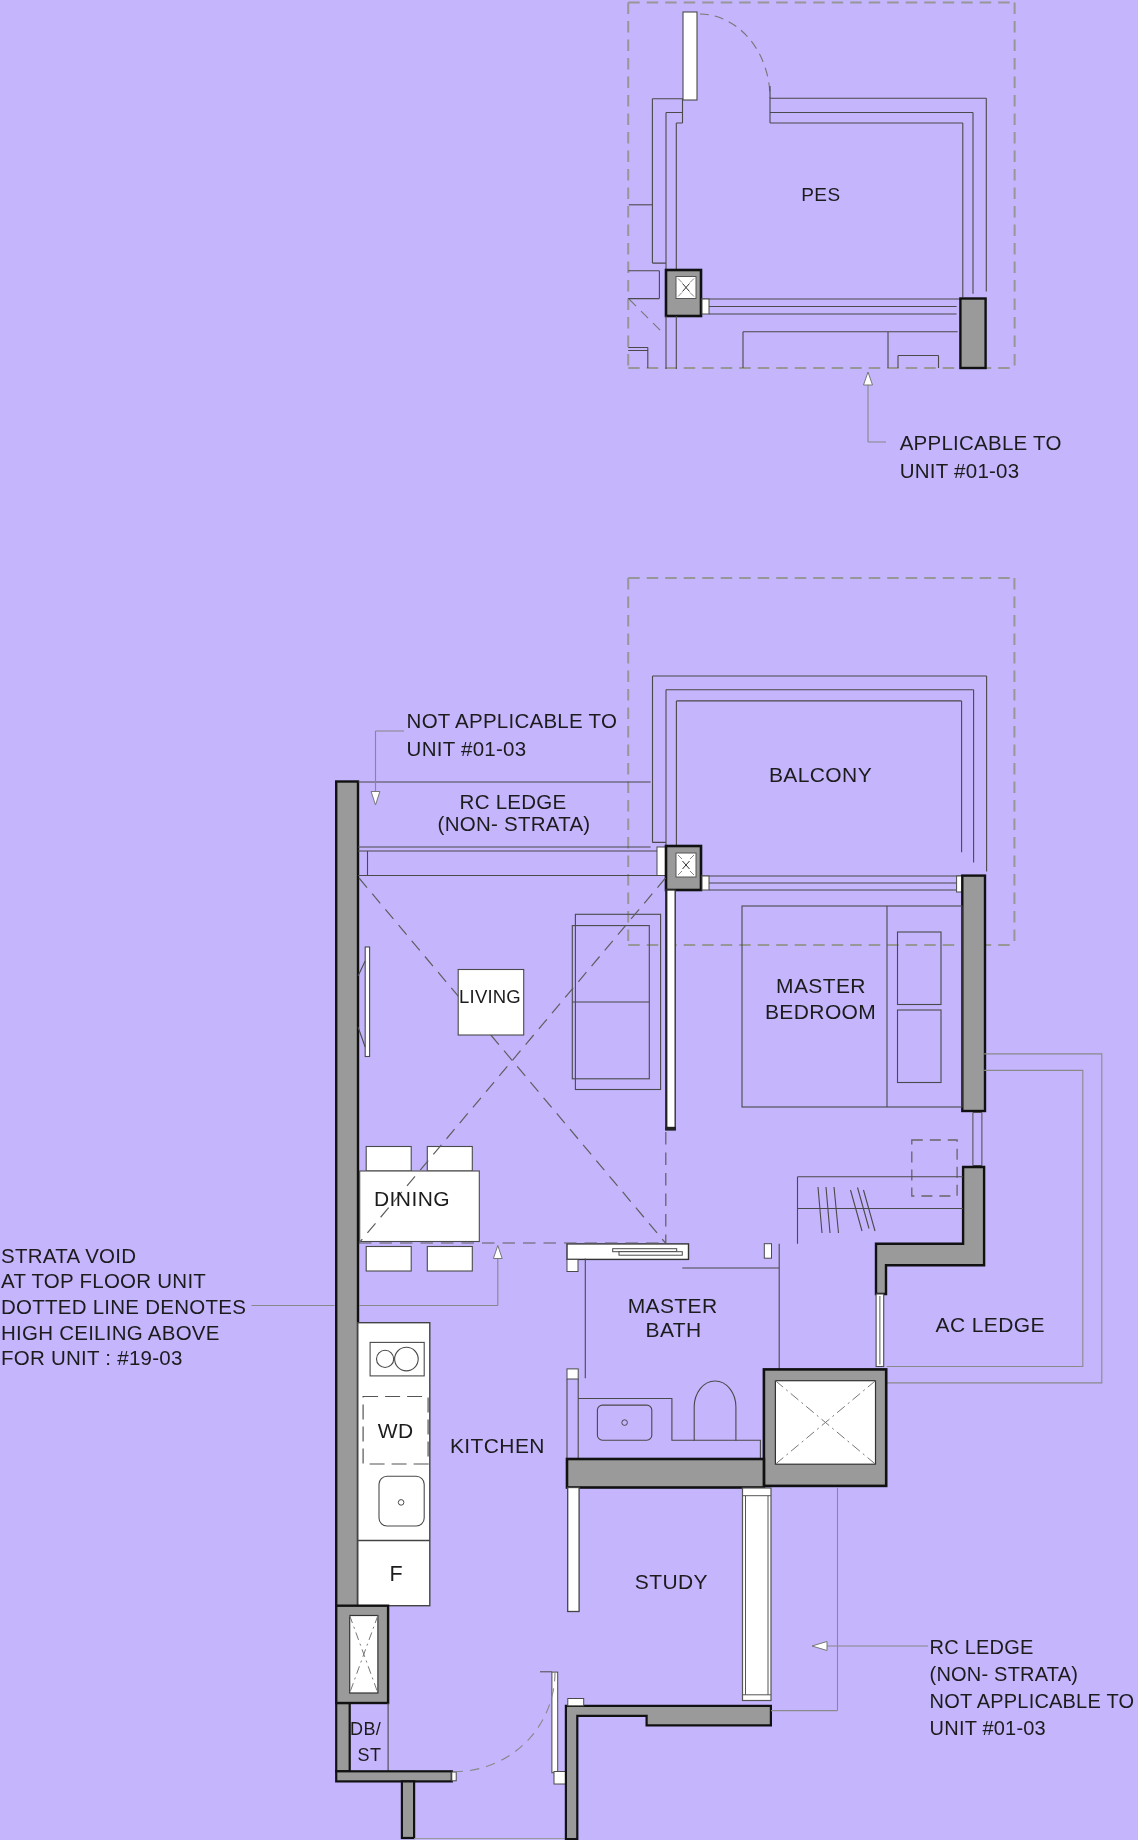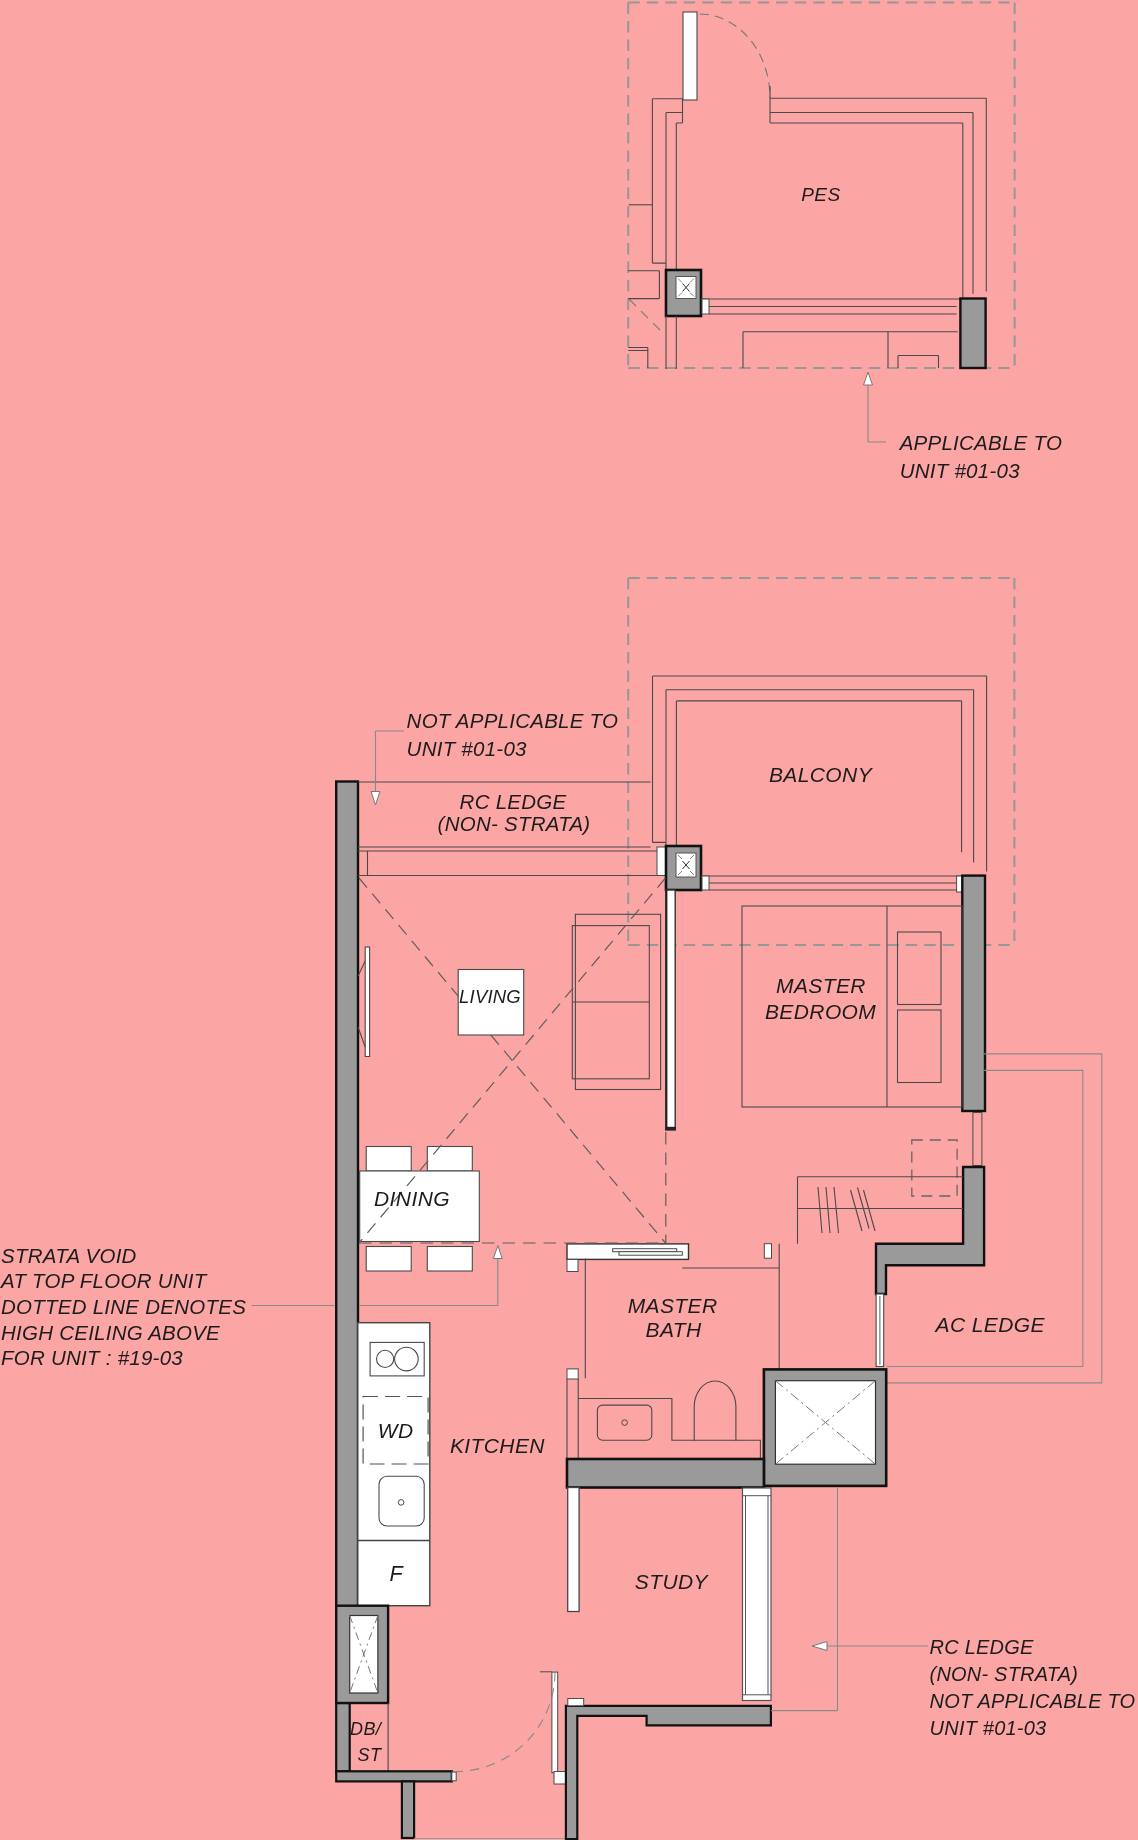--- a/index.html
+++ b/index.html
@@ -1,16 +1,16 @@
 <!DOCTYPE html>
 <html><head>
 <meta charset="utf-8">
 <style>
   html,body{margin:0;padding:0;background:#fff;}
-  #page{width:1138px;height:1840px;position:relative;background:#fca5a5;overflow:hidden;font-style:italic;}
+  #page{width:1138px;height:1840px;position:relative;background:#c4b5fd;overflow:hidden;}
   svg{position:absolute;top:0;left:0;}
   text{font-family:"Liberation Sans",sans-serif;fill:#1c1c1c;}
 </style>
 </head>
 <body>
 <div id="page">
 <svg width="1138" height="1840" viewBox="0 0 1138 1840">
 
 <g id="pes-inset" stroke-linecap="butt" fill="none">
 

